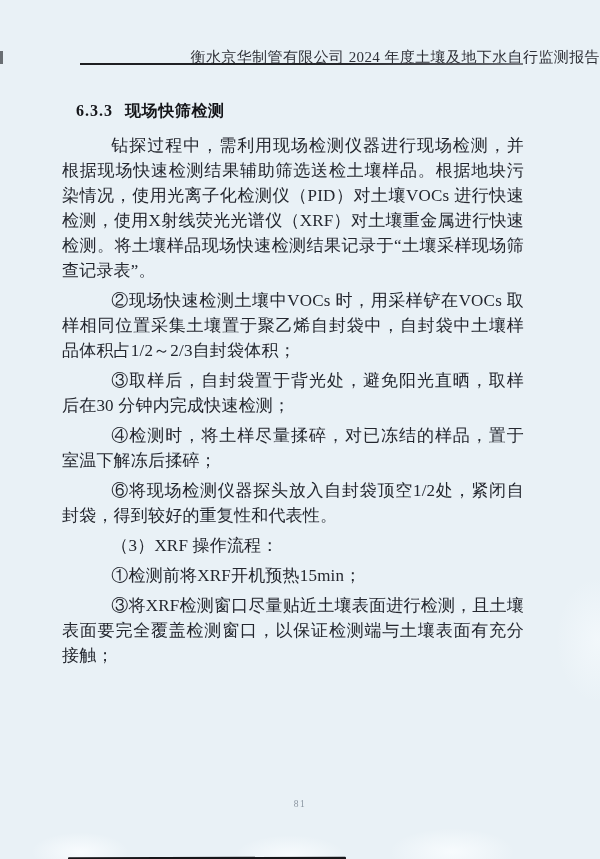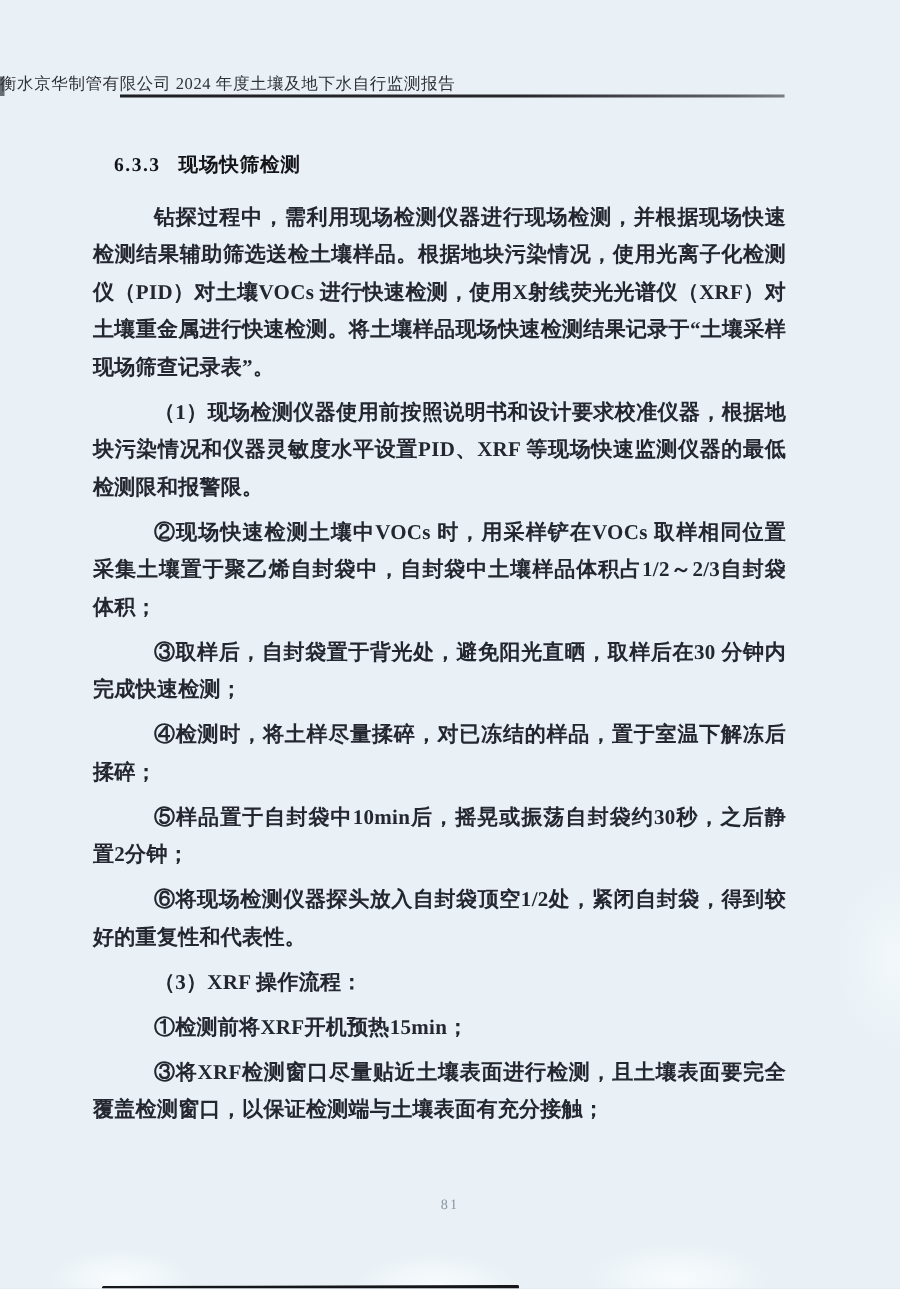--- a/index.html
+++ b/index.html
@@ -21,65 +21,64 @@
     font-family: "Liberation Serif", "DejaVu Serif", serif;
     color: #23262e;
   }
 
   
   .header-text {
     position: absolute;
     top: 48px;
     left: 0;
     width: 100%;
-    text-align: left;
-    font-size: 11px;
+    text-align: right;
+    font-size: 15px;
     letter-spacing: 0.4px;
     color: #2f3138;
     white-space: nowrap;
   }
   .header-rule {
     position: absolute;
     top: 63px;
     left: 80px;
     width: 443px;
     height: 1.6px;
     background: linear-gradient(to right, #1d1e21 0%, #26272b 60%, #5d6066 92%, #7a7d83 100%);
   }
 
   
   .section-heading {
     position: absolute;
     top: 101px;
     left: 76px;
     margin: 0;
-    font-size: 13px;
+    font-size: 16px;
     font-weight: bold;
     color: #141519;
     letter-spacing: 0.6px;
     white-space: nowrap;
   }
   .section-heading .num { margin-right: 12px; letter-spacing: 1px; }
 
   
   .content {
     position: absolute;
     top: 133px;
     left: 62px;
     width: 462px;
   }
   .content p {
     margin: 0 0 5px 0;
-    font-size: 14px;
+    font-size: 17px;
     line-height: 25px;
     text-indent: 2.9em;
     text-align: justify;
     color: #24272f;
     letter-spacing: 0.2px;
-    font-weight: bold;
   }
 
   
   .page-number {
     position: absolute;
     top: 799px;
     left: 0;
     width: 100%;
     text-align: center;
     font-size: 9.5px;
@@ -119,25 +118,23 @@
     <div class="header-text">衡水京华制管有限公司 2024 年度土壤及地下水自行监测报告</div>
     <div class="header-rule"></div>
   </header>
 
   <h2 class="section-heading">
     <span class="num">6.3.3</span><span>现场快筛检测</span>
   </h2>
 
   <main class="content">
     <p>钻探过程中，需利用现场检测仪器进行现场检测，并根据现场快速检测结果辅助筛选送检土壤样品。根据地块污染情况，使用光离子化检测仪（PID）对土壤VOCs 进行快速检测，使用X射线荧光光谱仪（XRF）对土壤重金属进行快速检测。将土壤样品现场快速检测结果记录于“土壤采样现场筛查记录表”。</p>
-    <p>（1）现场检测仪器使用前按照说明书和设计要求校准仪器，根据地块污染情况和仪器灵敏度水平设置PID、XRF 等现场快速监测仪器的最低检测限和报警限。</p>
     <p>②现场快速检测土壤中VOCs 时，用采样铲在VOCs 取样相同位置采集土壤置于聚乙烯自封袋中，自封袋中土壤样品体积占1/2～2/3自封袋体积；</p>
     <p>③取样后，自封袋置于背光处，避免阳光直晒，取样后在30 分钟内完成快速检测；</p>
     <p>④检测时，将土样尽量揉碎，对已冻结的样品，置于室温下解冻后揉碎；</p>
-    <p>⑤样品置于自封袋中10min后，摇晃或振荡自封袋约30秒，之后静置2分钟；</p>
     <p>⑥将现场检测仪器探头放入自封袋顶空1/2处，紧闭自封袋，得到较好的重复性和代表性。</p>
     <p>（3）XRF 操作流程：</p>
     <p>①检测前将XRF开机预热15min；</p>
     <p>③将XRF检测窗口尽量贴近土壤表面进行检测，且土壤表面要完全覆盖检测窗口，以保证检测端与土壤表面有充分接触；</p>
   </main>
 
   <footer>
     <div class="page-number">81</div>
   </footer>
 

